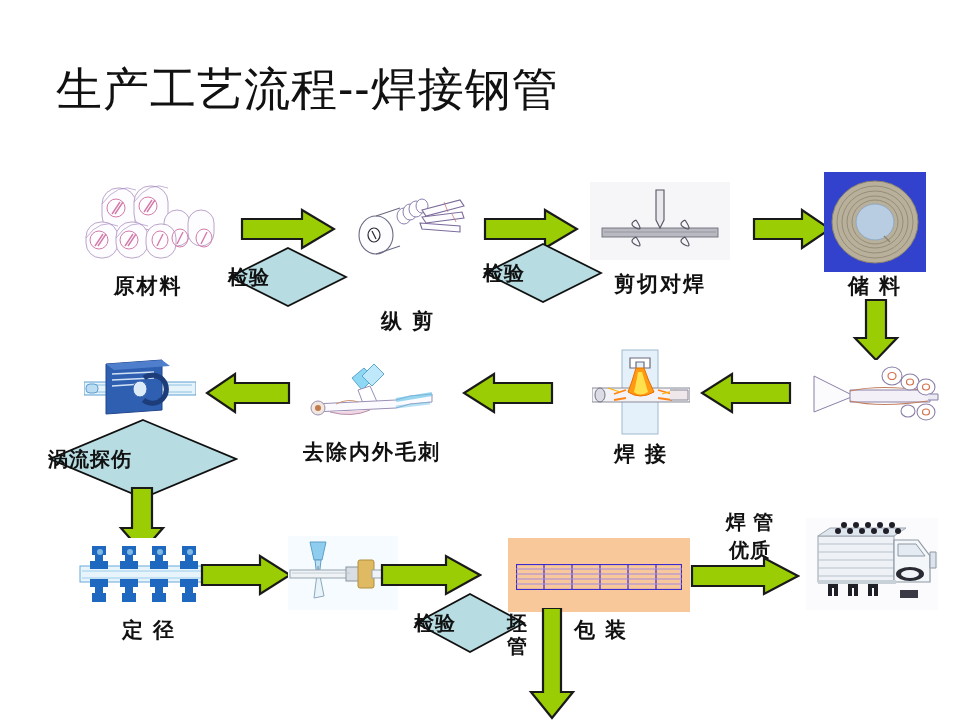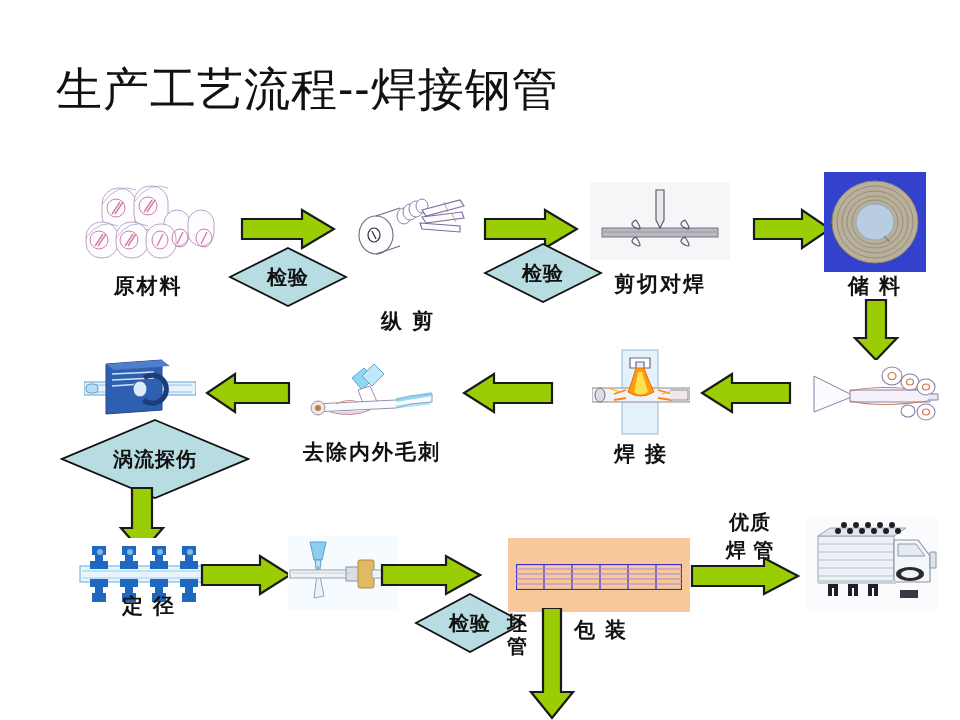--- a/index.html
+++ b/index.html
@@ -44,21 +44,20 @@
   .pic {
     position: absolute;
     background: #ffffff;
     overflow: hidden;
   }
   
   .diamond {
     position: absolute;
     display: flex;
     align-items: center;
-    justify-content: center;
   }
   .diamond .dshape {
     position: absolute;
     left: 0; top: 0;
     width: 100%; height: 100%;
   }
   .diamond .dtext {
     position: relative;
     z-index: 3;
     font-size: 20px;
@@ -327,21 +326,21 @@
       <path d="M22 8 L78 4 L86 10 L30 14 Z" fill="#4f7fcc"></path>
       <g stroke="#cfe2f5" stroke-width="1.3">
         <path d="M28 18 L70 16 M28 24 L70 22 M28 30 L58 28"></path>
       </g>
       <path d="M60 22 a14 14 0 1 1 -0.5 22" fill="none" stroke="#1c3d7a" stroke-width="5"></path>
       <ellipse cx="56" cy="33" rx="7" ry="8" fill="#dcebf8" stroke="#2f5fb0" stroke-width="1"></ellipse>
       <rect x="2" y="28" width="12" height="9" rx="4" fill="#bcdcf2" stroke="#5f9fd0" stroke-width="1"></rect>
     </svg>
   </div>
 
-  <div class="diamond" style="left:60px; top:418px; width:190px; height:82px;">
+  <div class="diamond" style="left:48px; top:418px; width:190px; height:82px;">
     <svg class="dshape" viewBox="0 0 190 82" preserveAspectRatio="none">
       <polygon points="95,2 188,41 95,80 2,41" fill="#b7dde3" stroke="#111111" stroke-width="1.8"></polygon>
     </svg>
     <span class="dtext">涡流探伤</span>
   </div>
 
   <div class="arrow" style="left:118px; top:486px; width:48px; height:68px;">
     <svg viewBox="0 0 48 68" preserveAspectRatio="none">
       <polygon points="14,2 34,2 34,42 45,42 24,66 3,42 14,42" fill="#9acd04" stroke="#1a1a1a" stroke-width="2.2" stroke-linejoin="miter"></polygon>
     </svg>
@@ -372,21 +371,21 @@
         </g>
       </g>
       <g fill="#7fb8e0">
         <circle cx="22" cy="14" r="3"></circle>
           <circle cx="52" cy="14" r="3"></circle>
         <circle cx="82" cy="14" r="3"></circle>
           <circle cx="112" cy="14" r="3"></circle>
       </g>
     </svg>
   </div>
-  <div class="node-label" style="left:78px; top:592px; width:142px;">定 径</div>
+  <div class="node-label" style="left:78px; top:616px; width:142px;">定 径</div>
 
   <div class="arrow" style="left:200px; top:554px; width:92px; height:42px;">
     <svg viewBox="0 0 92 42" preserveAspectRatio="none">
       <polygon points="2,11 60,11 60,2 90,21 60,40 60,31 2,31" fill="#9acd04" stroke="#1a1a1a" stroke-width="2.2" stroke-linejoin="miter"></polygon>
     </svg>
   </div>
 
   <div class="pic" style="left:288px; top:536px; width:110px; height:74px; background:#f6fbfe;">
     <svg viewBox="0 0 110 74" width="110" height="74">
       <rect x="0" y="0" width="110" height="74" fill="#f5fbfe"></rect>
@@ -430,22 +429,22 @@
   </div>
   <div class="node-label" style="left:556px; top:616px; width:90px;">包 装</div>
 
   <div class="arrow" style="left:528px; top:608px; width:48px; height:112px;">
     <svg viewBox="0 0 48 112" preserveAspectRatio="none">
       <polygon points="15,0 33,0 33,84 45,84 24,110 3,84 15,84" fill="#9acd04" stroke="#1a1a1a" stroke-width="2.2" stroke-linejoin="miter"></polygon>
     </svg>
   </div>
 
   <div class="freetext" style="left:700px; top:508px; width:100px;">
+    <div>焊 管</div>
     <div>优质</div>
-    <div>焊 管</div>
   </div>
 
   <div class="arrow" style="left:690px; top:556px; width:110px; height:40px;">
     <svg viewBox="0 0 110 40" preserveAspectRatio="none">
       <polygon points="2,10 74,10 74,2 108,20 74,38 74,30 2,30" fill="#9acd04" stroke="#1a1a1a" stroke-width="2.2" stroke-linejoin="miter"></polygon>
     </svg>
   </div>
 
   <div class="pic" style="left:806px; top:518px; width:132px; height:92px;">
     <svg viewBox="0 0 132 92" width="132" height="92">

